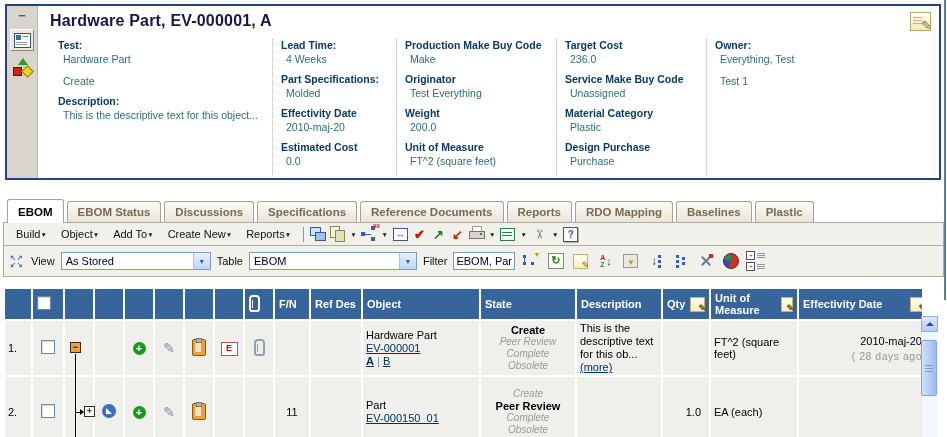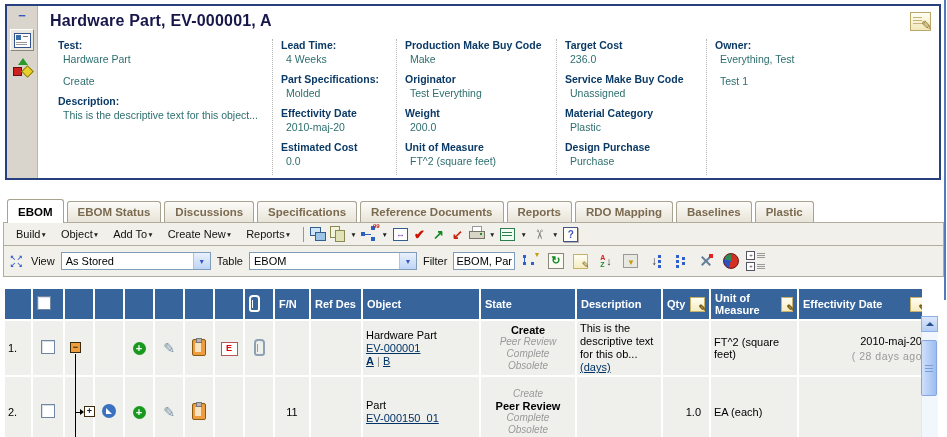--- a/index.html
+++ b/index.html
@@ -543,21 +543,21 @@
         <div class="objline">Hardware Part</div>
         <div class="objline"><a class="lnk">EV-000001</a></div>
         <div class="objline"><a class="lnk revA">A</a> <span class="revsep">|</span> <a class="lnk">B</a></div>
       </td>
       <td class="c-state">
         <div class="st cur">Create</div>
         <div class="st dim">Peer Review</div>
         <div class="st dim">Complete</div>
         <div class="st dim">Obsolete</div>
       </td>
-      <td class="c-desc"><span>This is the descriptive text for this ob...</span> <a class="lnk">(days)</a></td>
+      <td class="c-desc"><span>This is the descriptive text for this ob...</span> <a class="lnk">(more)</a></td>
       <td class="c-qty"></td>
       <td>FT^2 (square feet)</td>
       <td class="c-eff">
         <div>2010-maj-20</div>
         <div class="eff-note">( 28 days ago</div>
       </td>
     </tr>
     <tr class="r2">
       <td style="vertical-align:middle">2.</td>
       <td class="cellc"><span class="cb"></span></td>

